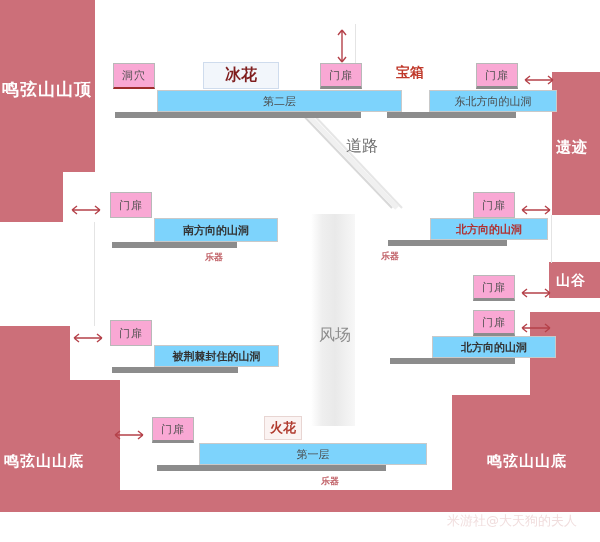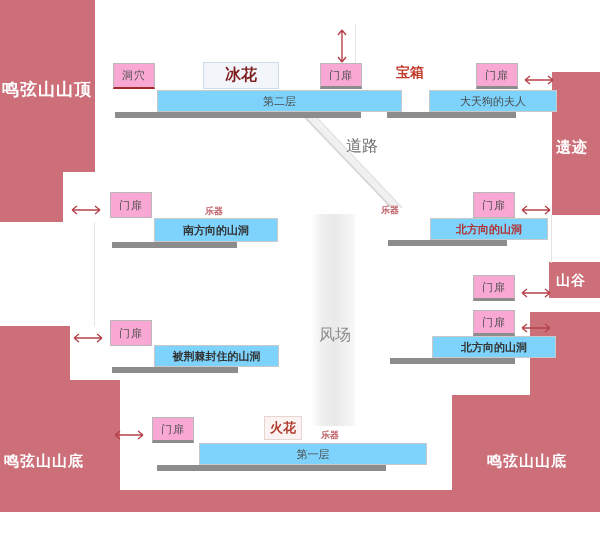--- a/index.html
+++ b/index.html
@@ -47,21 +47,21 @@
   
   .tag{
     position:absolute;white-space:nowrap;z-index:7;
     font-family:"DejaVu Sans","Liberation Sans",sans-serif;
   }
   .tag.blue{color:#7f1d1d;font-weight:bold;font-size:16px;
     background:#f2f6fb;border:1px solid #cfdced;padding:2px 21px;}
   .tag.fire{color:#b03a2e;font-weight:bold;font-size:13px;
     background:#fbf3f2;border:1px solid #e8d5d2;padding:2px 5px;}
   .tag.chest{color:#c0392b;font-weight:bold;font-size:14px;}
-  .tag.inst{color:#c2646a;font-weight:bold;font-size:9px;}
+  .tag.inst{color:#c2646a;font-weight:bold;font-size:9px;margin-top:46px;}
 
   
   .arrow{position:absolute;z-index:8;}
 
   
   .wind{
     position:absolute;z-index:1;
     background:linear-gradient(to right,#ffffff 0%,#efefef 25%,#e9e9e9 55%,#f7f7f7 100%);
   }
   .wind-label{
@@ -121,21 +121,21 @@
 
   <div id="layer-ledges">
       <div class="ledge" style="left: 113px; top: 90px; width: 245px; height: 22px; z-index: 5;">
         <div class="body">
           <span class="name">第二层</span>
         </div>
         <div class="shadow" style="background: rgb(140, 140, 140);"></div>
       </div>
       <div class="ledge" style="left: 385px; top: 90px; width: 128px; height: 22px; z-index: 5;">
         <div class="body">
-          <span class="name">大天狗的夫人</span>
+          <span class="name">东北方向的山洞</span>
         </div>
         <div class="shadow" style="background: rgb(140, 140, 140);"></div>
       </div>
       <div class="ledge" style="left: 110px; top: 218px; width: 124px; height: 24px; z-index: 5;">
         <div class="body">
           <span class="name bold">南方向的山洞</span>
         </div>
         <div class="shadow" style="background: rgb(140, 140, 140);"></div>
       </div>
       <div class="ledge" style="left: 386px; top: 218px; width: 118px; height: 22px; z-index: 5;">
@@ -209,13 +209,14 @@
       </svg>
     </div>
   <div id="layer-terrain-text">
       <div class="terrain-label" style="left: 2px; top: 78px; font-size: 17px;">鸣弦山山顶</div>
       <div class="terrain-label" style="left: 556px; top: 138px; font-size: 15px;">遗迹</div>
       <div class="terrain-label" style="left: 556px; top: 272px; font-size: 14px;">山谷</div>
       <div class="terrain-label" style="left: 4px; top: 452px; font-size: 15px;">鸣弦山山底</div>
       <div class="terrain-label" style="left: 487px; top: 452px; font-size: 15px;">鸣弦山山底</div>
     </div>
 
+  <div class="watermark" id="watermark" style="left: 447px; top: 512px; color: rgb(240, 220, 220);">米游社@大天狗的夫人</div>
 </div>
 
 </body></html>

